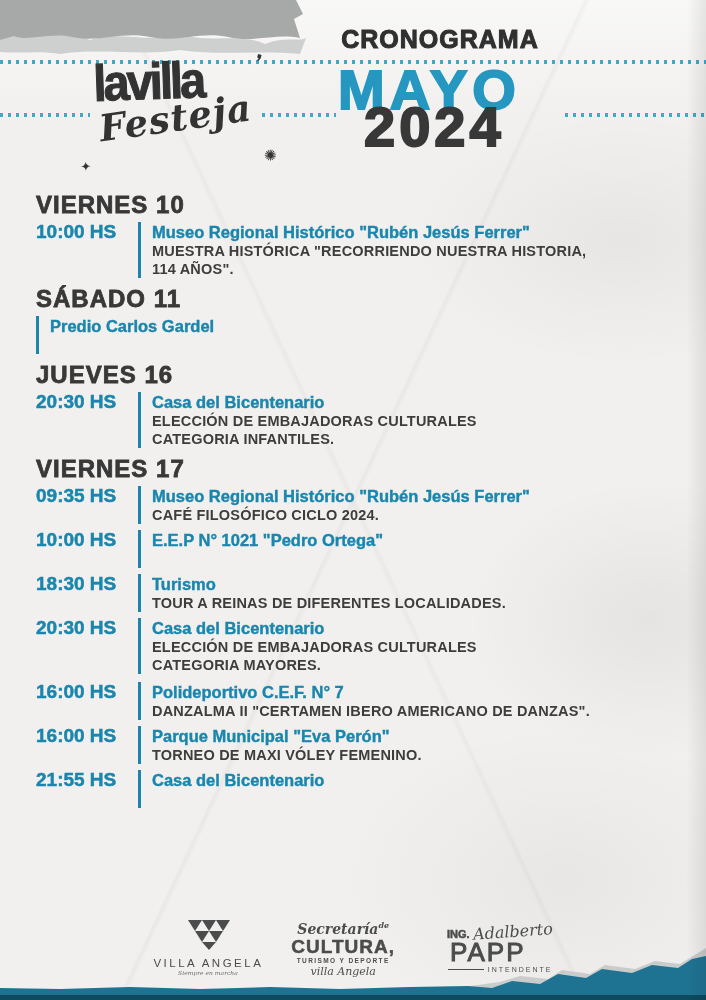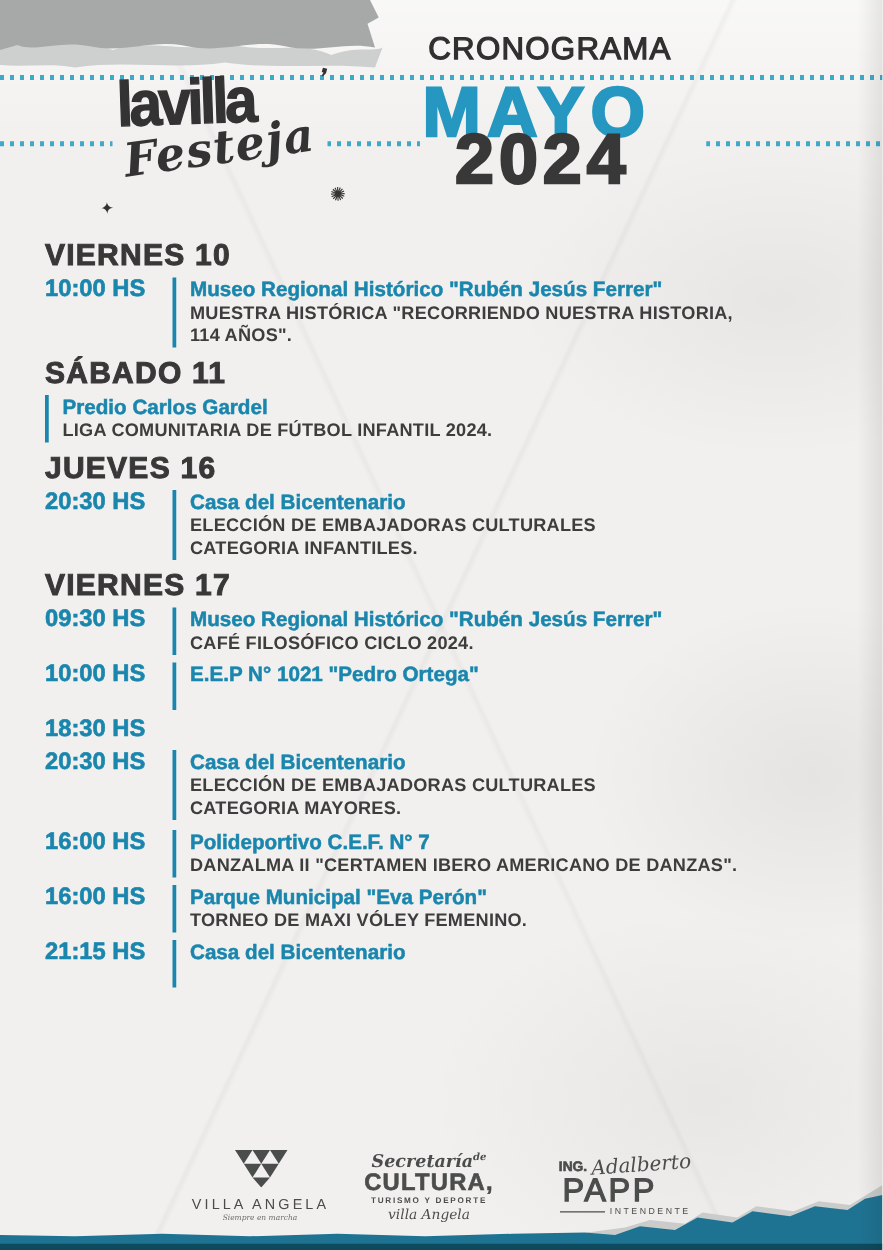--- a/index.html
+++ b/index.html
@@ -28,21 +28,21 @@
       linear-gradient(180deg, rgba(255,255,255,0.55), transparent 12%);
   }
   .edge-shade{position:absolute; right:0; top:0; width:20px; height:100%;
     background:linear-gradient(90deg, transparent, rgba(0,0,0,0.08)); pointer-events:none;}
 
   .torn-top{position:absolute; left:0; top:0;}
   .torn-bottom{position:absolute; left:0; bottom:0;}
 
   .title{
     position:absolute; left:322px; top:25px; width:236px; text-align:center;
-    font-size:25px; font-weight:normal; letter-spacing:1px;
+    font-size:25px; font-weight:bold; letter-spacing:1px;
     color:#303030; -webkit-text-stroke:1px currentColor;
   }
   .dots{position:absolute; height:4px;
     background-image:repeating-linear-gradient(90deg, var(--dotted-teal,#3fa9c9) 0 3px, transparent 3px 8px);}
   .dots-1{left:0; top:60px; width:706px;}
   .dots-2a{left:0; top:113px; width:90px;}
   .dots-2b{left:262px; top:113px; width:74px;}
   .dots-2c{left:565px; top:113px; width:141px;}
 
   .logo{position:absolute; left:94px; top:58px; width:210px; transform:rotate(-2deg); color:#333;}
@@ -163,54 +163,57 @@
 114 AÑOS".</div>
       </div>
     </div>
   </section>
 
   <section class="day">
     <h2 class="day-label">SÁBADO 11</h2>
     <div class="event">
       <div class="event-body">
         <div class="event-venue">Predio Carlos Gardel</div>
-        <div class="event-desc">LIGA COMUNITARIA DE FÚTBOL INFANTIL 2024.</div>
       </div>
     </div>
   </section>
 
   <section class="day">
     <h2 class="day-label">JUEVES 16</h2>
     <div class="event">
       <div class="event-time">20:30 HS</div>
       <div class="event-body">
         <div class="event-venue">Casa del Bicentenario</div>
         <div class="event-desc">ELECCIÓN DE EMBAJADORAS CULTURALES
 CATEGORIA INFANTILES.</div>
       </div>
     </div>
   </section>
 
   <section class="day">
     <h2 class="day-label">VIERNES 17</h2>
     <div class="event">
-      <div class="event-time">09:30 HS</div>
+      <div class="event-time">09:35 HS</div>
       <div class="event-body">
         <div class="event-venue">Museo Regional Histórico "Rubén Jesús Ferrer"</div>
         <div class="event-desc">CAFÉ FILOSÓFICO CICLO 2024.</div>
       </div>
     </div>
     <div class="event">
       <div class="event-time">10:00 HS</div>
       <div class="event-body">
         <div class="event-venue">E.E.P N° 1021 "Pedro Ortega"</div>
       </div>
     </div>
     <div class="event">
       <div class="event-time">18:30 HS</div>
+      <div class="event-body">
+        <div class="event-venue">Turismo</div>
+        <div class="event-desc">TOUR A REINAS DE DIFERENTES LOCALIDADES.</div>
+      </div>
     </div>
     <div class="event">
       <div class="event-time">20:30 HS</div>
       <div class="event-body">
         <div class="event-venue">Casa del Bicentenario</div>
         <div class="event-desc">ELECCIÓN DE EMBAJADORAS CULTURALES
 CATEGORIA MAYORES.</div>
       </div>
     </div>
   </section>
@@ -224,21 +227,21 @@
       </div>
     </div>
     <div class="event">
       <div class="event-time">16:00 HS</div>
       <div class="event-body">
         <div class="event-venue">Parque Municipal "Eva Perón"</div>
         <div class="event-desc">TORNEO DE MAXI VÓLEY FEMENINO.</div>
       </div>
     </div>
     <div class="event">
-      <div class="event-time">21:15 HS</div>
+      <div class="event-time">21:55 HS</div>
       <div class="event-body">
         <div class="event-venue">Casa del Bicentenario</div>
       </div>
     </div>
   </section>
 
 </div>
 
 <div class="footer">
 

